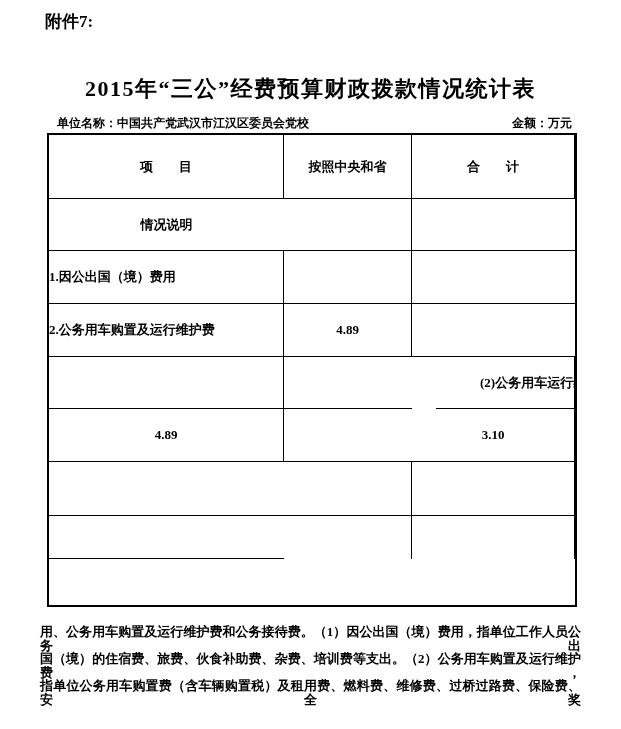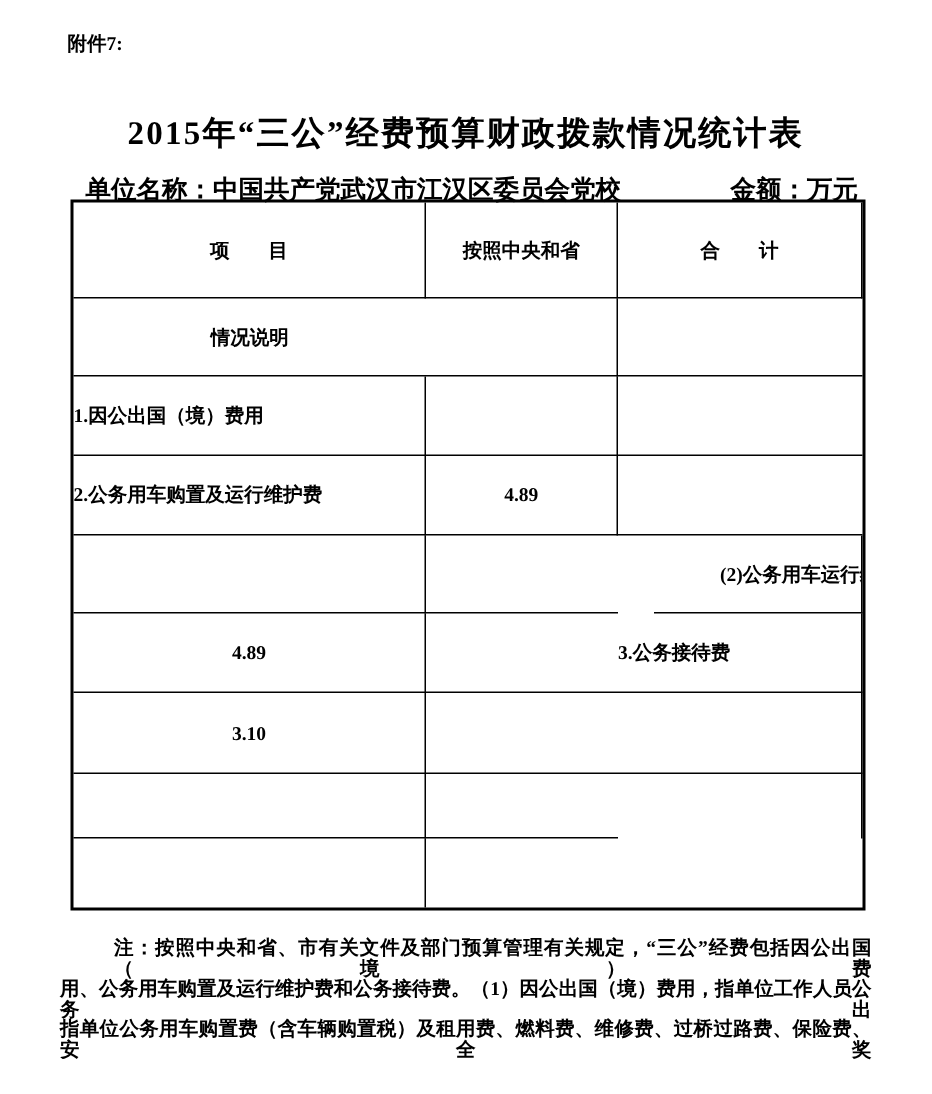--- a/index.html
+++ b/index.html
@@ -6,33 +6,33 @@
   html, body { background: #ffffff; }
   body {
     width: 621px; height: 729px;
     position: relative;
     font-family: "Liberation Serif", "DejaVu Serif", serif;
     color: #000;
     font-weight: bold;
     overflow: hidden;
   }
   .attachment {
-    position: absolute; left: 45px; top: 20px;
-    font-size: 13px;
+    position: absolute; left: 45px; top: 10px;
+    font-size: 17px;
   }
   .doc-title {
     position: absolute; left: 0; top: 74px; width: 621px;
     text-align: center;
     font-size: 22px; font-weight: bold; letter-spacing: 1.5px;
     white-space: nowrap;
   }
   .meta-line {
     position: absolute; left: 48px; top: 115px; width: 528px;
     display: flex; justify-content: space-between; align-items: center;
-    font-size: 17px;
+    font-size: 12px;
   }
   .meta-left { padding-left: 9px; white-space: nowrap; }
   .meta-right { padding-right: 4px; white-space: nowrap; }
   .stat-table {
     position: absolute; left: 47px; top: 133px;
     width: 530px; height: 474px;
     border: 2px solid #000;
     display: grid;
     grid-template-columns: 235px 128px 1fr;
     grid-template-rows: 64px 52px 53px 53px 52px 53px 54px 43px 1fr;
@@ -90,31 +90,30 @@
   <div class="cell center">4.89</div>
   <div class="cell center c-last"></div>
 
   <div class="cell center"></div>
   <div class="cell center c-last"></div>
 
   <div class="cell left indent">(2)公务用车运行维护费</div>
   <div class="cell center">4.89</div>
   <div class="cell center c-last"></div>
 
-  <div class="cell left">3.公务接待费</div>
   <div class="cell center">3.10</div>
   <div class="cell center c-last"></div>
 
   <div class="cell left"></div>
   <div class="cell center"></div>
   <div class="cell center c-last"></div>
 
   <div class="cell left r-last"></div>
   <div class="cell center r-last"></div>
   <div class="cell center c-last r-last"></div>
 </div>
 
 <div class="footnote">
-  <div class="fn-line fn-first">注：按照中央和省、市有关文件及部门预算管理有关规定，“三公”经费包括因公出国（境）费</div>
   <div class="fn-line">用、公务用车购置及运行维护费和公务接待费。（1）因公出国（境）费用，指单位工作人员公务出</div>
+  <div class="fn-line">国（境）的住宿费、旅费、伙食补助费、杂费、培训费等支出。（2）公务用车购置及运行维护费，</div>
   <div class="fn-line">指单位公务用车购置费（含车辆购置税）及租用费、燃料费、维修费、过桥过路费、保险费、安全奖</div>
 
 </div>
 
 </body></html>

